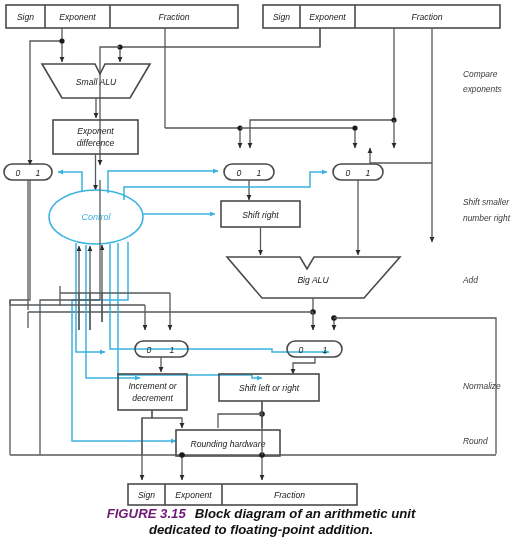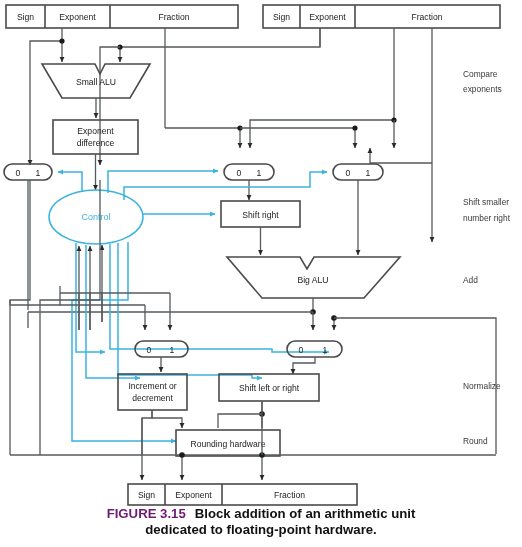--- a/index.html
+++ b/index.html
@@ -1,17 +1,17 @@
 <!DOCTYPE html>
 <html><head>
 <meta charset="utf-8">
 <style>
   html,body{margin:0;padding:0;background:#ffffff;}
   body{width:522px;height:547px;overflow:hidden;font-family:"Liberation Sans",sans-serif;}
-  #stage{position:relative;width:478px;height:547px;background:#ffffff;}
+  #stage{position:relative;width:478px;height:547px;background:#ffffff;font-style:italic;}
   svg{display:block;}
   .box-fill{fill:#ffffff;}
   .stroke-d{stroke:#4a4a4a;stroke-width:1.6;fill:none;}
   .stroke-wire{stroke:#555a5c;stroke-width:1.3;fill:none;}
   .stroke-blue{stroke:#3bb3e0;stroke-width:1.5;fill:none;}
   .dot{fill:#1b1b1b;}
   .lbl{font-family:"Liberation Sans",sans-serif;font-size:8.6px;fill:#222;}
   .lbl-c{text-anchor:middle;}
   .lbl-blue{font-family:"Liberation Sans",sans-serif;font-size:9px;fill:#3bb3e0;text-anchor:middle;}
   .stage-lbl{font-family:"Liberation Sans",sans-serif;font-size:8.4px;fill:#3a3a3a;}
@@ -263,17 +263,17 @@
   </g>
   <g>
     <text x="463" y="389" class="stage-lbl">Normalize</text>
   </g>
   <g>
     <text x="463" y="444" class="stage-lbl">Round</text>
   </g>
 </svg>
 
 <div id="caption">
-  <div class="cap-line"><span class="cap-fig">FIGURE 3.15</span><span class="cap-sp"></span><span>Block addition of an arithmetic unit</span></div>
-  <div class="cap-line">dedicated to floating-point hardware.</div>
+  <div class="cap-line"><span class="cap-fig">FIGURE 3.15</span><span class="cap-sp"></span><span>Block diagram of an arithmetic unit</span></div>
+  <div class="cap-line">dedicated to floating-point addition.</div>
 </div>
 
 </div>
 
 </body></html>

